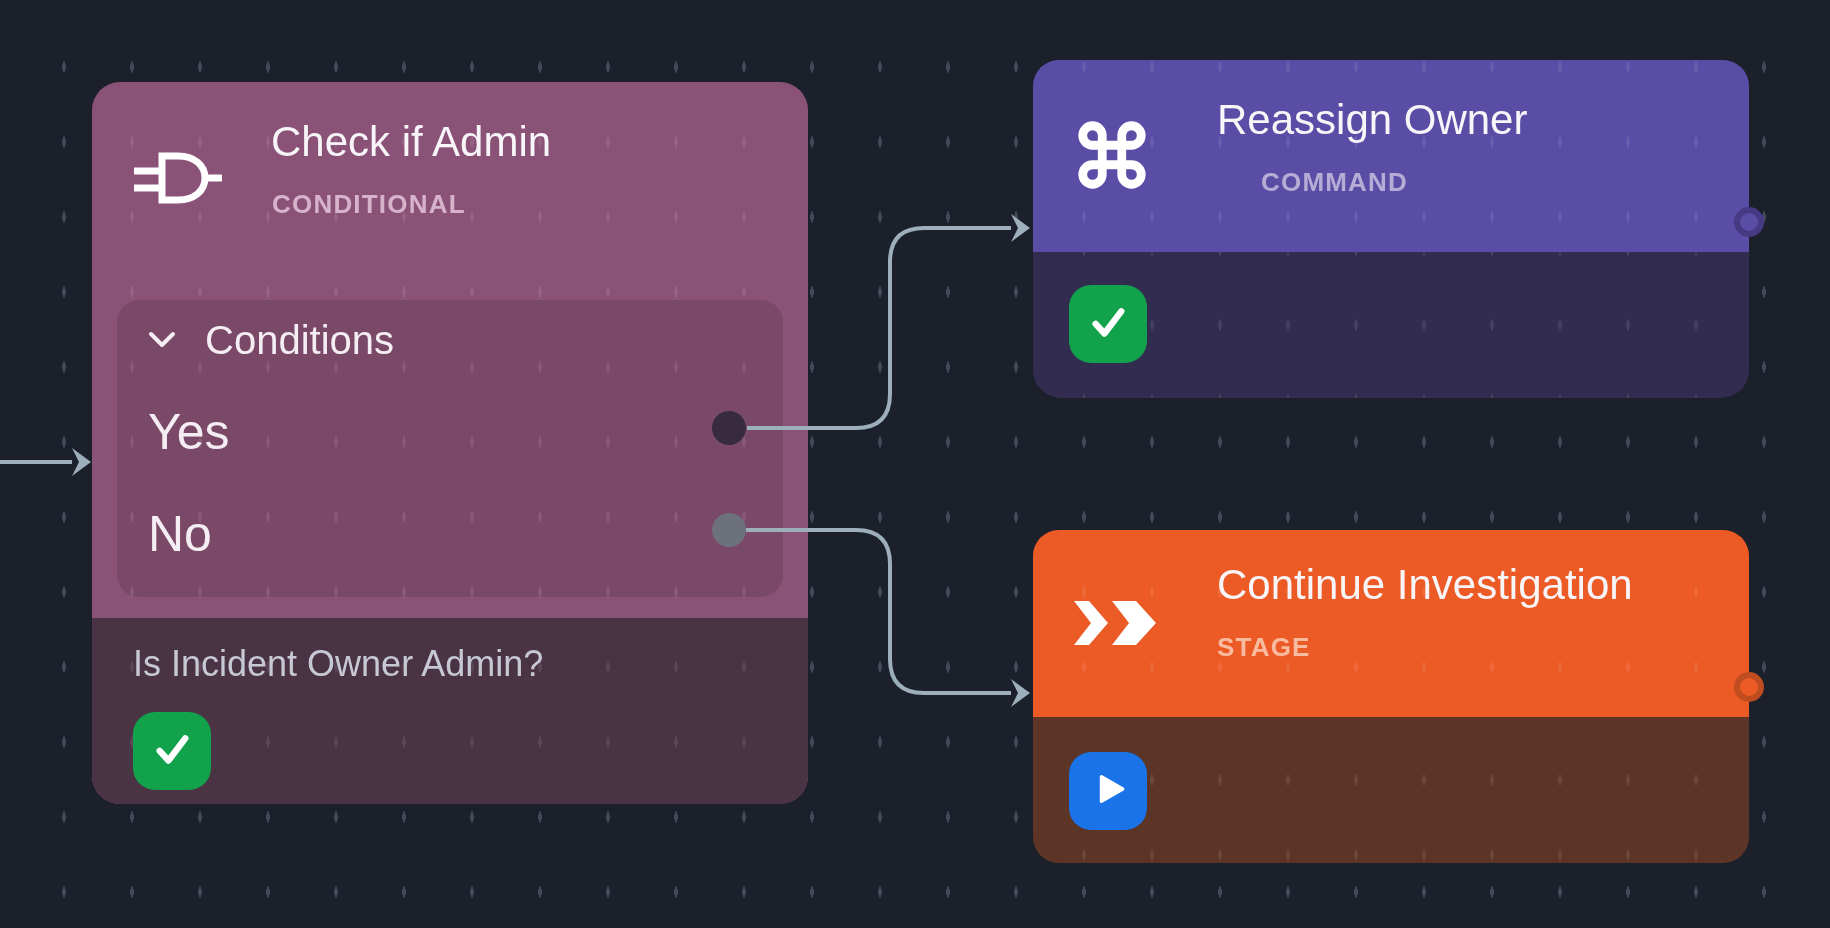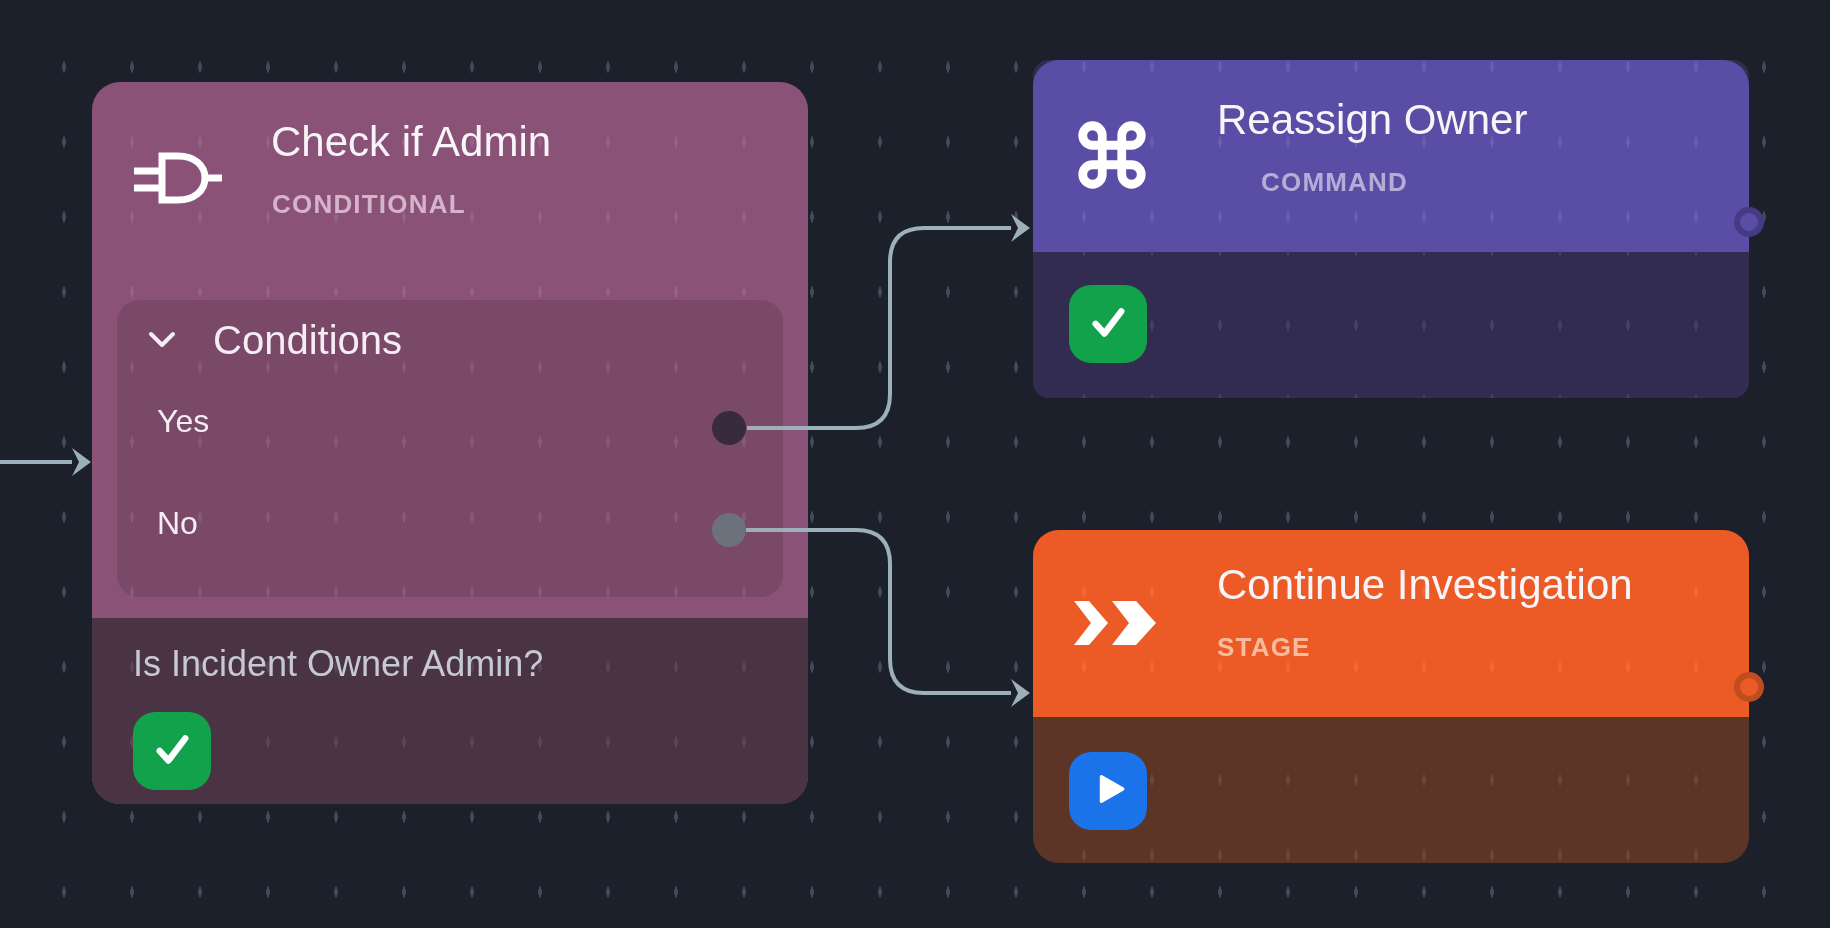--- a/index.html
+++ b/index.html
@@ -32,25 +32,25 @@
     position:absolute;font-size:26px;font-weight:700;letter-spacing:1.2px;
     line-height:1.1;white-space:nowrap;
   }
   .icon-box{position:absolute;display:flex;align-items:center;justify-content:center;}
   
   .cond-panel{
     position:absolute;left:25px;top:218px;width:666px;height:297px;
     background-color:#7B4968;border-radius:22px;
   }
   .cond-header{
-    position:absolute;left:30px;top:16px;display:flex;align-items:center;gap:36px;
+    position:absolute;left:30px;top:16px;display:flex;align-items:center;gap:28px;
     color:#F4EDF3;font-size:40px;line-height:1.2;cursor:default;
   }
   .branch-label{
-    position:absolute;left:40px;color:#F4EDF3;font-size:32px;line-height:1.2;white-space:nowrap;
+    position:absolute;left:31px;color:#F4EDF3;font-size:50px;line-height:1.2;white-space:nowrap;
   }
   .branch-label.yes{top:102px;}
   .branch-label.no{top:204px;}
   .port-dot{position:absolute;width:34px;height:34px;border-radius:50%;}
   .port-yes{left:595px;top:111px;background:#392B3E;}
   .port-no{left:595px;top:213px;background:#6C717B;}
   
   .cond-bottom{
     position:absolute;left:0;top:536px;width:716px;height:186px;
     background-color:#4A3343;border-radius:0 0 28px 28px;
@@ -60,21 +60,21 @@
   }
   .status-badge{
     position:absolute;width:78px;height:78px;border-radius:22px;
     display:flex;align-items:center;justify-content:center;
   }
   .badge-green{background:#12A24B;}
   .badge-blue{background:#1A73E8;}
   
   .node-command{
     left:1033px;top:60px;width:716px;height:338px;
-    background-color:#322D50;border-radius:16px;
+    background-color:#322D50;border-radius:28px;
   }
   .node-command .node-header{
     position:absolute;left:0;top:0;width:716px;height:192px;
     background-color:#5A4DA5;border-radius:26px 26px 0 0;
   }
   .node-stage{
     left:1033px;top:530px;width:716px;height:333px;
     background-color:#5C3526;border-radius:26px;
   }
   .node-stage .node-header{

